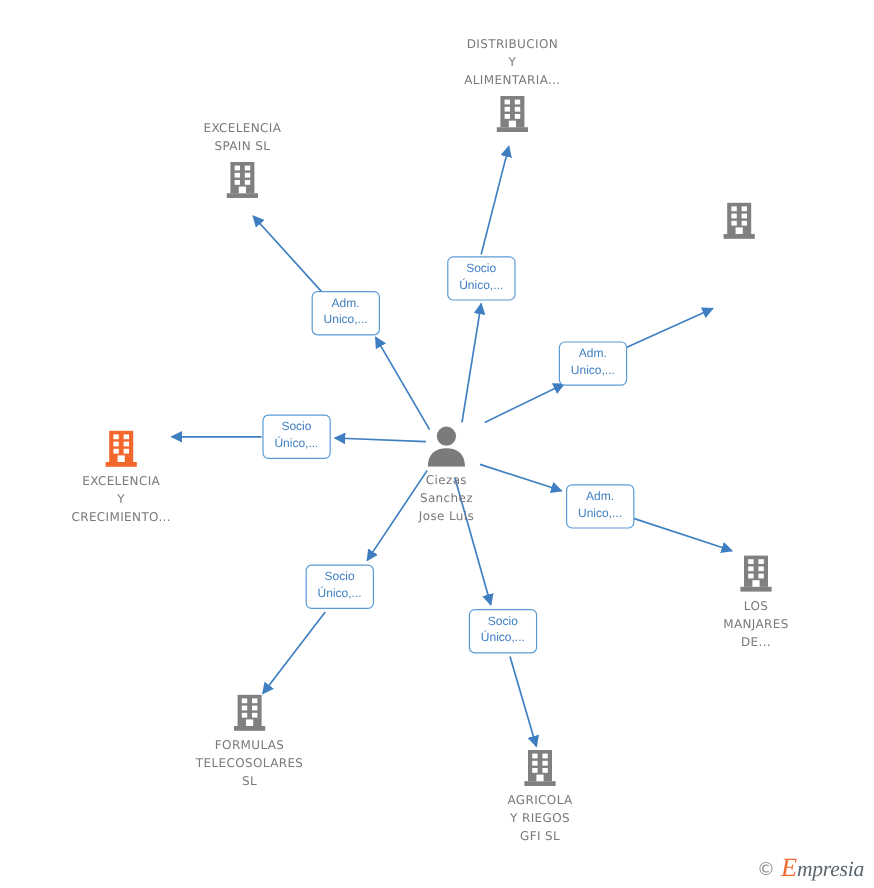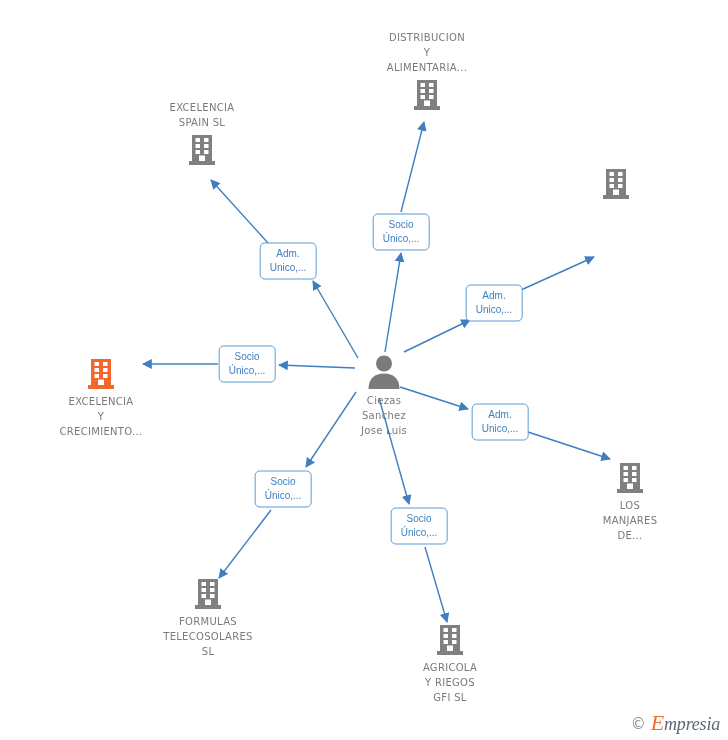--- a/index.html
+++ b/index.html
@@ -121,21 +121,21 @@
       <line x1="528" y1="432" x2="610" y2="459"></line>
 
       <line x1="356" y1="392" x2="306" y2="467"></line>
       <line x1="271" y1="510" x2="219" y2="578"></line>
 
       <line x1="379" y1="398" x2="409" y2="504"></line>
       <line x1="425" y1="547" x2="447" y2="622"></line>
     </g>
   </svg>
 
-  <div class="node label-bottom" id="center-node" style="left:384px; top:355px;text-align:center;">
+  <div class="node label-bottom" id="center-node" style="left:372px; top:355px;text-align:center;">
     <span class="icon-wrap">
       <svg width="42" height="34" viewBox="0 0 42 34" aria-hidden="true">
         <circle cx="21" cy="8.5" r="8" fill="#7b7b7b"></circle>
         <path d="M5.5 34 C5.5 23 12 18.5 21 18.5 C30 18.5 36.5 23 36.5 34 Z" fill="#7b7b7b"></path>
       </svg>
     </span>
     <span class="node-label">Ciezas
 Sanchez
 Jose Luis</span>
   </div>

